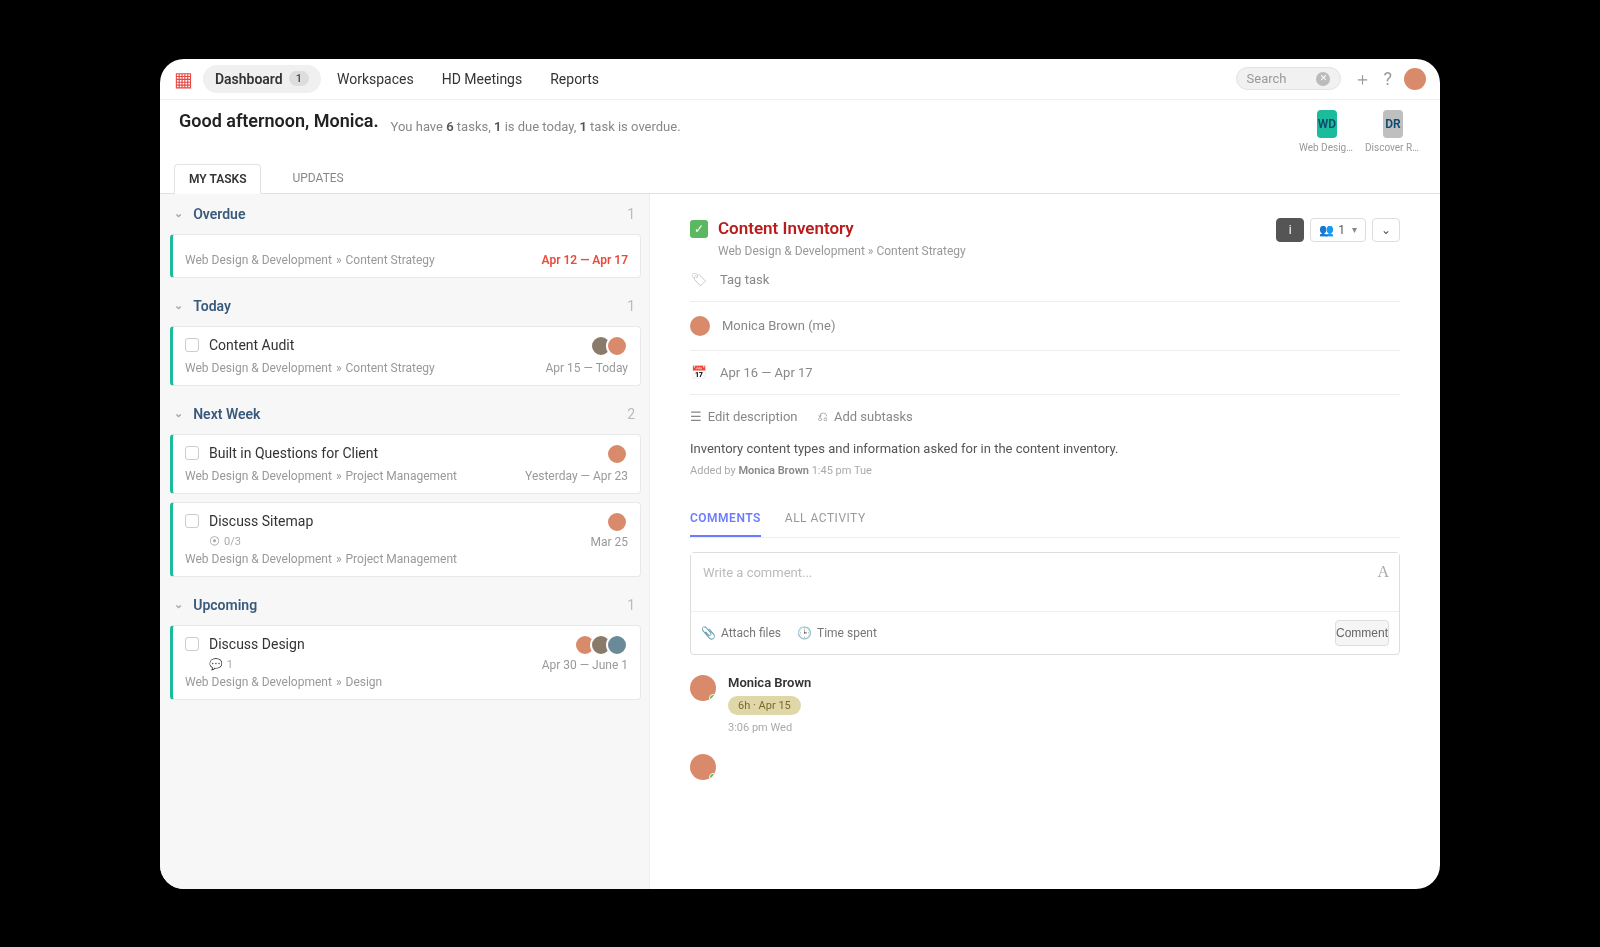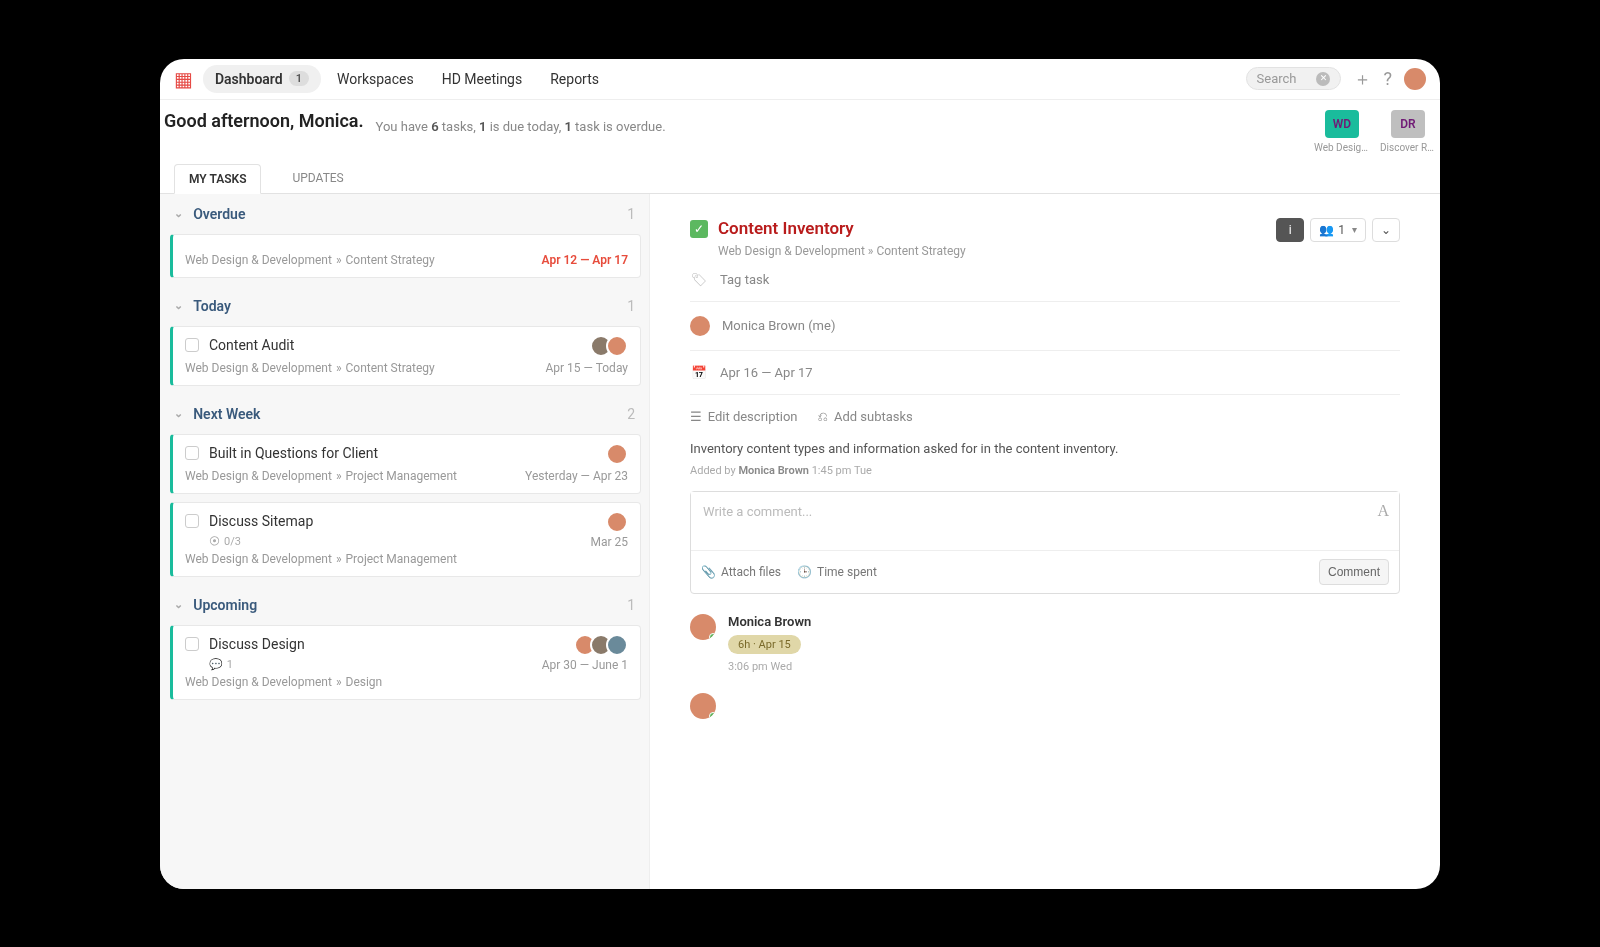--- a/index.html
+++ b/index.html
@@ -7,33 +7,33 @@
   .window { background: #fff; width: 1280px; height: 830px; border-radius: 24px; overflow: hidden; position: relative; }
 
   
   .topnav { display: flex; align-items: center; padding: 6px 14px; border-bottom: 1px solid #eee; gap: 10px; }
   .logo-icon { color: #e64a45; font-size: 20px; }
   .nav-tabs { display: flex; align-items: center; gap: 4px; }
   .nav-item { padding: 6px 12px; border-radius: 14px; font-size: 14px; color: #333; cursor: pointer; display:flex; align-items:center; gap:6px;}
   .nav-item.active { background: #f0f0f0; font-weight: 600; }
   .badge-count { background: #ddd; color: #555; border-radius: 10px; font-size: 11px; padding: 1px 7px; }
   .nav-right { margin-left: auto; display: flex; align-items: center; gap: 12px; }
-  .search-pill { display: flex; align-items: center; background: #f1f1f1; border-radius: 14px; padding: 3px 10px; font-size: 13px; color: #999; gap: 20px; border: 1px solid #e2e2e2;}
+  .search-pill { display: flex; align-items: center; background: #f1f1f1; border-radius: 14px; padding: 3px 10px; font-size: 13px; color: #999; gap: 30px; border: 1px solid #e2e2e2;}
   .search-clear { width:14px; height:14px; border-radius:50%; background:#bbb; color:#fff; display:inline-flex; align-items:center; justify-content:center; font-size:9px; line-height:1;}
   .plus-icon, .help-icon { color: #999; font-size: 18px; cursor: pointer; }
   .avatar { width: 22px; height: 22px; border-radius: 50%; background: #d88a6a; display: inline-flex; align-items: center; justify-content: center; font-size: 10px; color: #fff; overflow:hidden;}
 
   
-  .greeting-row { display: flex; align-items: flex-start; padding: 10px 4px 0; }
+  .greeting-row { display: flex; align-items: flex-start; padding: 10px 19px 0; }
   .greeting { font-size: 18px; font-weight: 600; color: #222; }
   .greeting-sub { font-size: 13px; color: #888; margin-left: 8px; position:relative; top:4px;}
   .greeting-sub b { color: #555; font-weight:600;}
   .workspace-chips { margin-left: auto; display: flex; gap: 10px; }
   .ws-chip { display: flex; flex-direction: column; align-items: center; width: 56px; }
-  .ws-square { width: 34px; height: 28px; border-radius: 4px; display: flex; align-items: center; justify-content: center; font-size: 12px; font-weight: 600; color: #701a75; }
+  .ws-square { width: 20px; height: 28px; border-radius: 4px; display: flex; align-items: center; justify-content: center; font-size: 12px; font-weight: 600; color: #0c4a6e; }
   .ws-teal { background: #1abc9c; }
   .ws-gray { background: #bfbfbf; }
   .ws-label { font-size: 10px; color: #999; margin-top: 4px; white-space: nowrap; overflow: hidden; text-overflow: ellipsis; max-width: 56px; }
 
   
   .subtabs { display: flex; gap: 16px; padding: 0 14px; margin-top: 10px; border-bottom: 1px solid #e2e2e2; }
   .subtab { padding: 7px 14px; font-size: 12px; color: #888; cursor: pointer; border: 1px solid transparent; border-bottom: none; }
   .subtab.active { background: #fff; border: 1px solid #e2e2e2; border-bottom: 1px solid #fff; border-radius: 4px 4px 0 0; color: #333; font-weight: 600; position:relative; top:1px;}
 
   .content { display: flex; height: calc(100% - 120px); }
@@ -79,21 +79,21 @@
 
   .comment-tabs { display: flex; gap: 24px; margin-top: 24px; border-bottom: 1px solid #eee; }
   .comment-tab { padding: 10px 0; font-size: 12px; color: #999; cursor: pointer; letter-spacing:0.5px;}
   .comment-tab.active { color: #6b7cff; border-bottom: 2px solid #6b7cff; font-weight: 600; }
 
   .comment-box { border: 1px solid #ddd; border-radius: 4px; margin-top: 14px; }
   .comment-input { width: 100%; border: none; padding: 12px; font-size: 13px; color: #333; min-height: 50px; resize: none; font-family:inherit;}
   .comment-input::placeholder { color: #bbb; }
   .comment-toolbar { display: flex; align-items: center; border-top: 1px solid #eee; padding: 8px 10px; gap: 16px; font-size: 12px; color: #777; }
   .comment-toolbar .tool { display: flex; align-items: center; gap: 5px; cursor: pointer; }
-  .comment-btn { margin-left: auto; background: #f5f5f5; border: 1px solid #ddd; border-radius: 4px; padding: 5px 8px; font-size: 12px; cursor: pointer; color:#666;}
+  .comment-btn { margin-left: auto; background: #f5f5f5; border: 1px solid #ddd; border-radius: 4px; padding: 5px 0; font-size: 12px; cursor: pointer; color:#666;}
   .format-icon { position: absolute; right: 10px; top: 10px; color: #aaa; font-family: serif; font-size: 16px; cursor:pointer;}
   .comment-box { position: relative; }
 
   .activity-item { display: flex; gap: 12px; margin-top: 20px; }
   .activity-item .avatar { width: 26px; height: 26px; position:relative;}
   .avatar .dot { position:absolute; bottom:-1px; right:-1px; width:8px; height:8px; background:#5cb860; border-radius:50%; border:1.5px solid #fff;}
   .activity-body .name { font-size: 13px; font-weight: 600; color: #333; }
   .time-chip { display: inline-block; background: #e0d7a8; color: #7a6a2a; font-size: 11px; padding: 3px 10px; border-radius: 12px; margin-top: 6px; }
   .activity-time { font-size: 11px; color: #aaa; margin-top: 6px; }
   .activity-line { font-size: 13px; color: #888; }
@@ -291,20 +291,24 @@
             <span>⎌</span>
             <span>Add subtasks</span>
           </span>
       </div>
 
       <div class="description">Inventory content types and information asked for in the content inventory.</div>
       <div class="added-by">
         <span>Added by </span><b>Monica Brown</b> <span>1:45 pm Tue</span>
       </div>
 
+      <div class="comment-tabs">
+        <div class="comment-tab active">COMMENTS</div>
+        <div class="comment-tab">ALL ACTIVITY</div>
+      </div>
 
       <div class="comment-box">
         <textarea class="comment-input" placeholder="Write a comment..." style=""></textarea>
         <span class="format-icon">A</span>
         <div class="comment-toolbar">
           <span class="tool">
               <span>📎</span>
               <span>Attach files</span>
             </span>
           <span class="tool">

